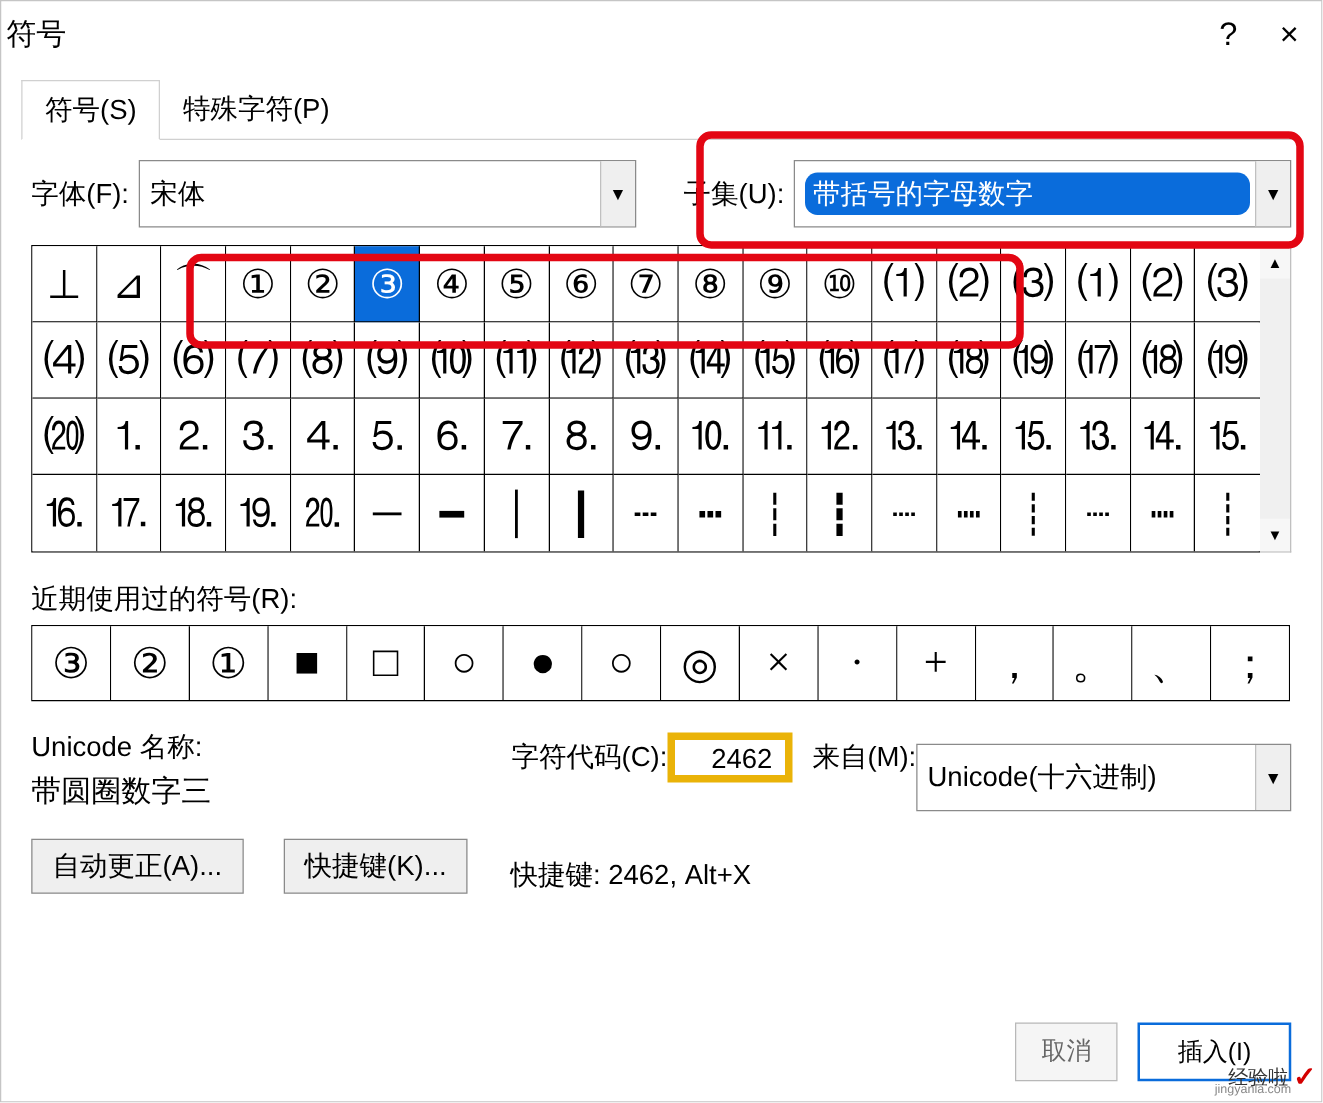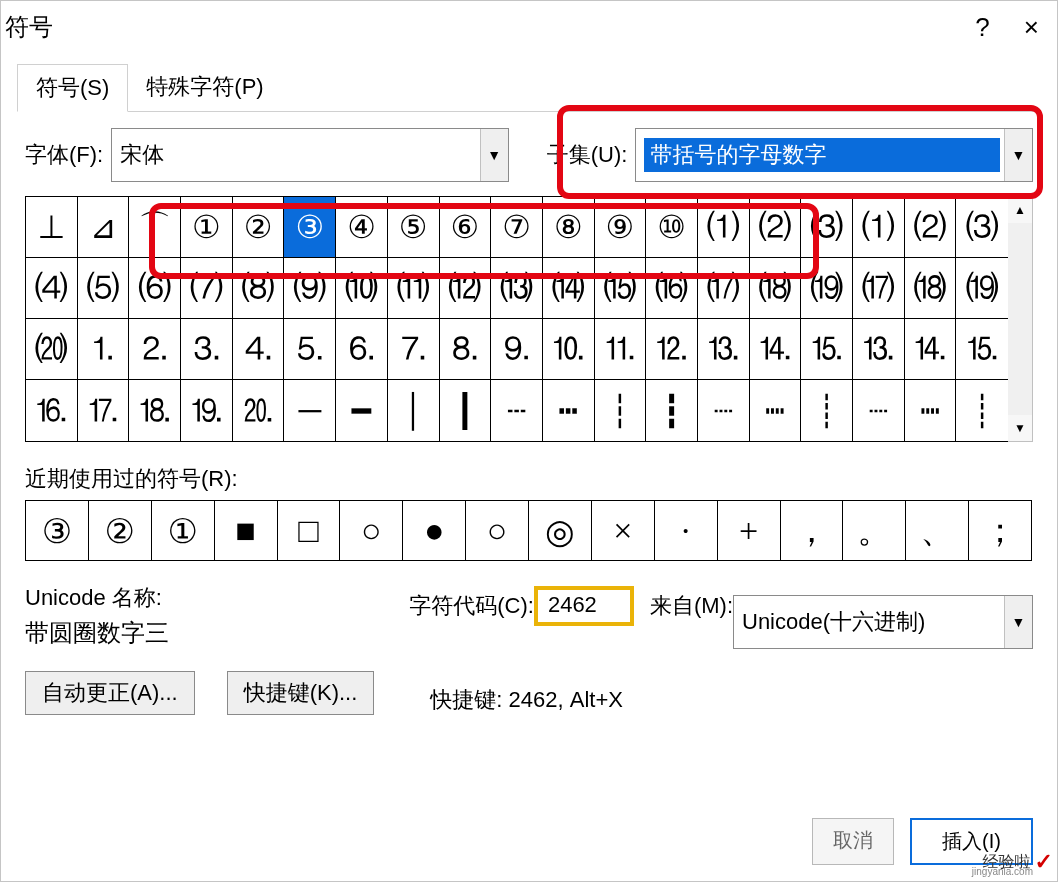--- a/index.html
+++ b/index.html
@@ -69,20 +69,21 @@
     flex: 1;
     margin-left: 8px;
     position: relative;
   }
   .subset-select .sel-text {
     background: #0a6cdb;
     color: #fff;
     padding: 2px 6px;
     display: inline-block;
     width: calc(100% - 32px);
+    border-radius: 10px;
   }
   .grid {
     display: grid;
     grid-template-columns: repeat(19, 51.7px);
     grid-auto-rows: 61px;
     border: 1px solid #000;
     width: 983px;
     font-family: "SimSun", serif;
     font-size: 32px;
     position: relative;
@@ -121,35 +122,36 @@
     width: 1007px;
     font-family: "SimSun", serif;
     font-size: 34px;
   }
   .recent .cell { flex: 1; border-bottom: none; }
   .recent .cell:last-child { border-right: none; }
   .uni-name { margin-top: 22px; font-size: 22px;}
   .uni-val { font-size: 24px; font-family: "SimSun", serif; margin-top: 4px;}
   .charcode-wrap { display: flex; align-items: center; margin-left: auto; }
   .input-box {
-    border: 4px solid #eab308;
+    border: 6px solid #eab308;
     height: 40px;
     padding: 2px 10px;
     font-size: 22px;
     min-width: 100px;
+    text-align: right;
   }
   .from-select { width: 300px; margin-top: 32px; }
   .btn-row { display: flex; gap: 32px; align-items: flex-end; margin-top: 22px; font-size: 22px;}
   .btn {
     border: 1px solid #8a8a8a;
     background: #efefef;
     padding: 6px 16px;
     cursor: pointer;
   }
-  .shortcut-text { margin-left: 24px; }
+  .shortcut-text { margin-left: 2px; }
   .footer {
     position: absolute;
     bottom: 16px; right: 24px;
     display: flex; gap: 16px;
   }
   .btn.primary {
     border: 2px solid #0a6cdb;
     background: #fff;
     padding: 8px 30px;
   }

